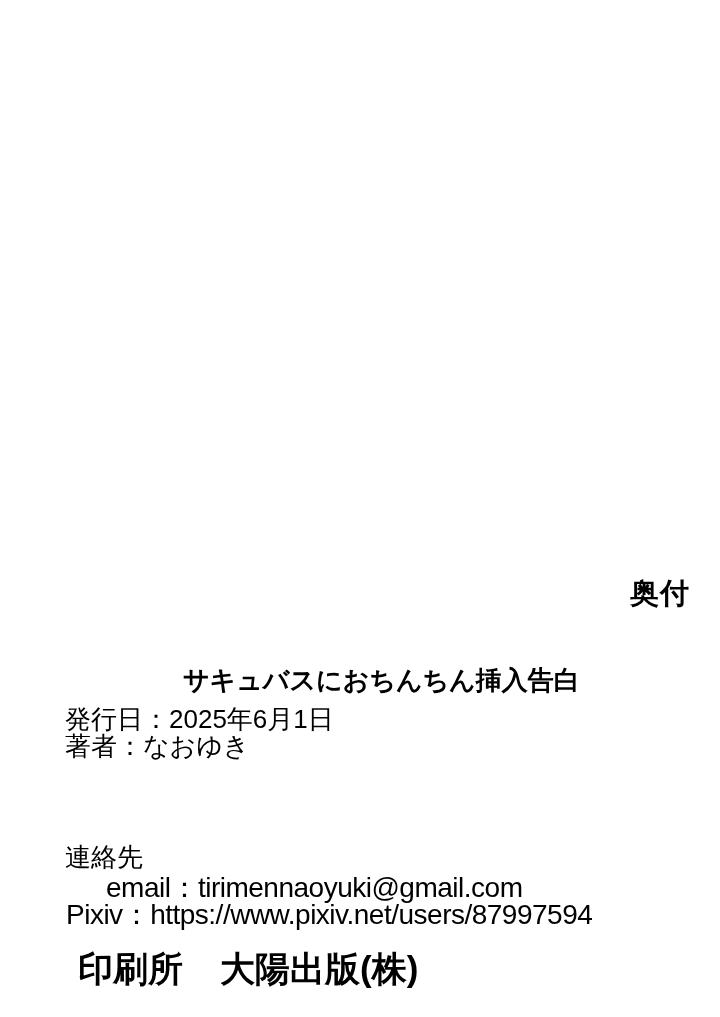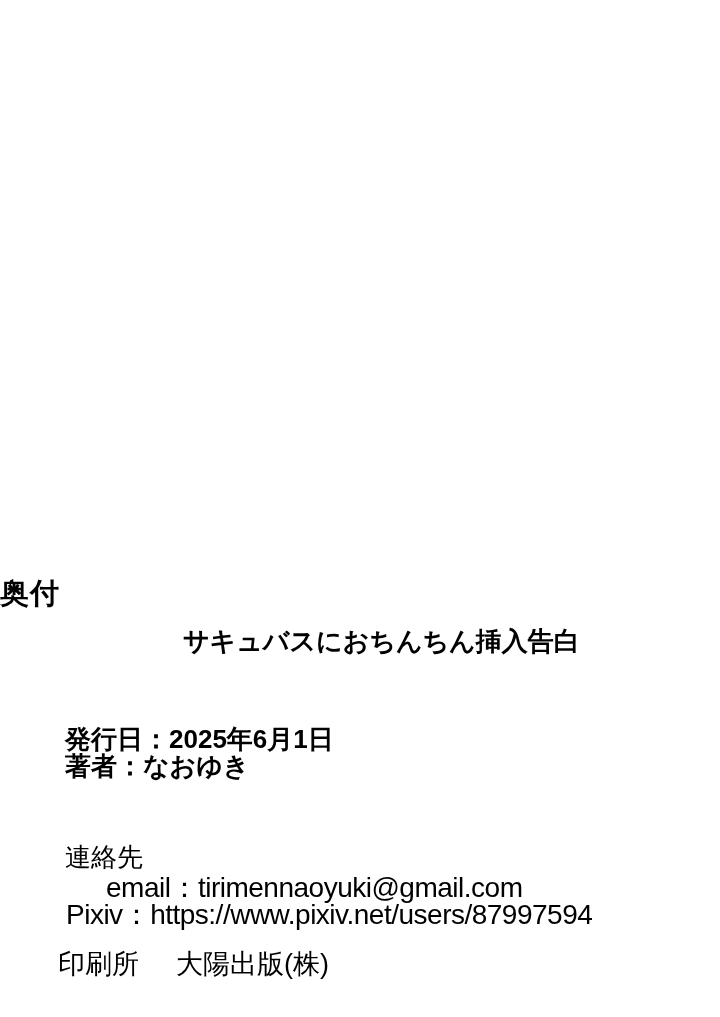--- a/index.html
+++ b/index.html
@@ -14,21 +14,21 @@
     background: #ffffff;
     color: #000000;
     font-family: "Liberation Sans", "DejaVu Sans", sans-serif;
   }
   .abs { position: absolute; }
 
   #colophon-heading {
     top: 574px;
     left: 0;
     width: 690px;
-    text-align: left;
+    text-align: right;
     font-size: 29px;
     font-weight: bold;
     letter-spacing: 1px;
   }
 
   #title-block {
     top: 627px;
     left: 65px;
     font-size: 26px;
     font-weight: bold;
@@ -37,27 +37,28 @@
   }
   #title-block .label-fixed {
     display: inline-block;
     width: 118px;
     letter-spacing: -1px;
     overflow: hidden;
     vertical-align: bottom;
   }
   #title-block .hang {
     padding-left: 118px;
+    margin-top: 39px;
   }
 
   #pub-block {
-    top: 726px;
+    top: 706px;
     left: 65px;
     font-size: 26px;
-    font-weight: bold;
+    font-weight: normal;
     line-height: 27px;
     white-space: nowrap;
   }
 
   #contact-heading {
     top: 840px;
     left: 65px;
     font-size: 26px;
     font-weight: normal;
     white-space: nowrap;
@@ -66,23 +67,23 @@
     font-size: 28px;
     font-weight: normal;
     letter-spacing: -0.5px;
     white-space: nowrap;
   }
   #email-line { top: 869px; left: 66px; margin-left: 40px; }
   #pixiv-line { top: 896px; left: 66px; }
 
   #printer-line {
     top: 946px;
-    left: 58px;
-    font-size: 27px;
-    font-weight: normal;
+    left: 78px;
+    font-size: 35px;
+    font-weight: bold;
     white-space: nowrap;
   }
   #printer-line .printer-value {
     margin-left: 37px;
   }
 </style>
 </head>
 <body>
 
 <main>

